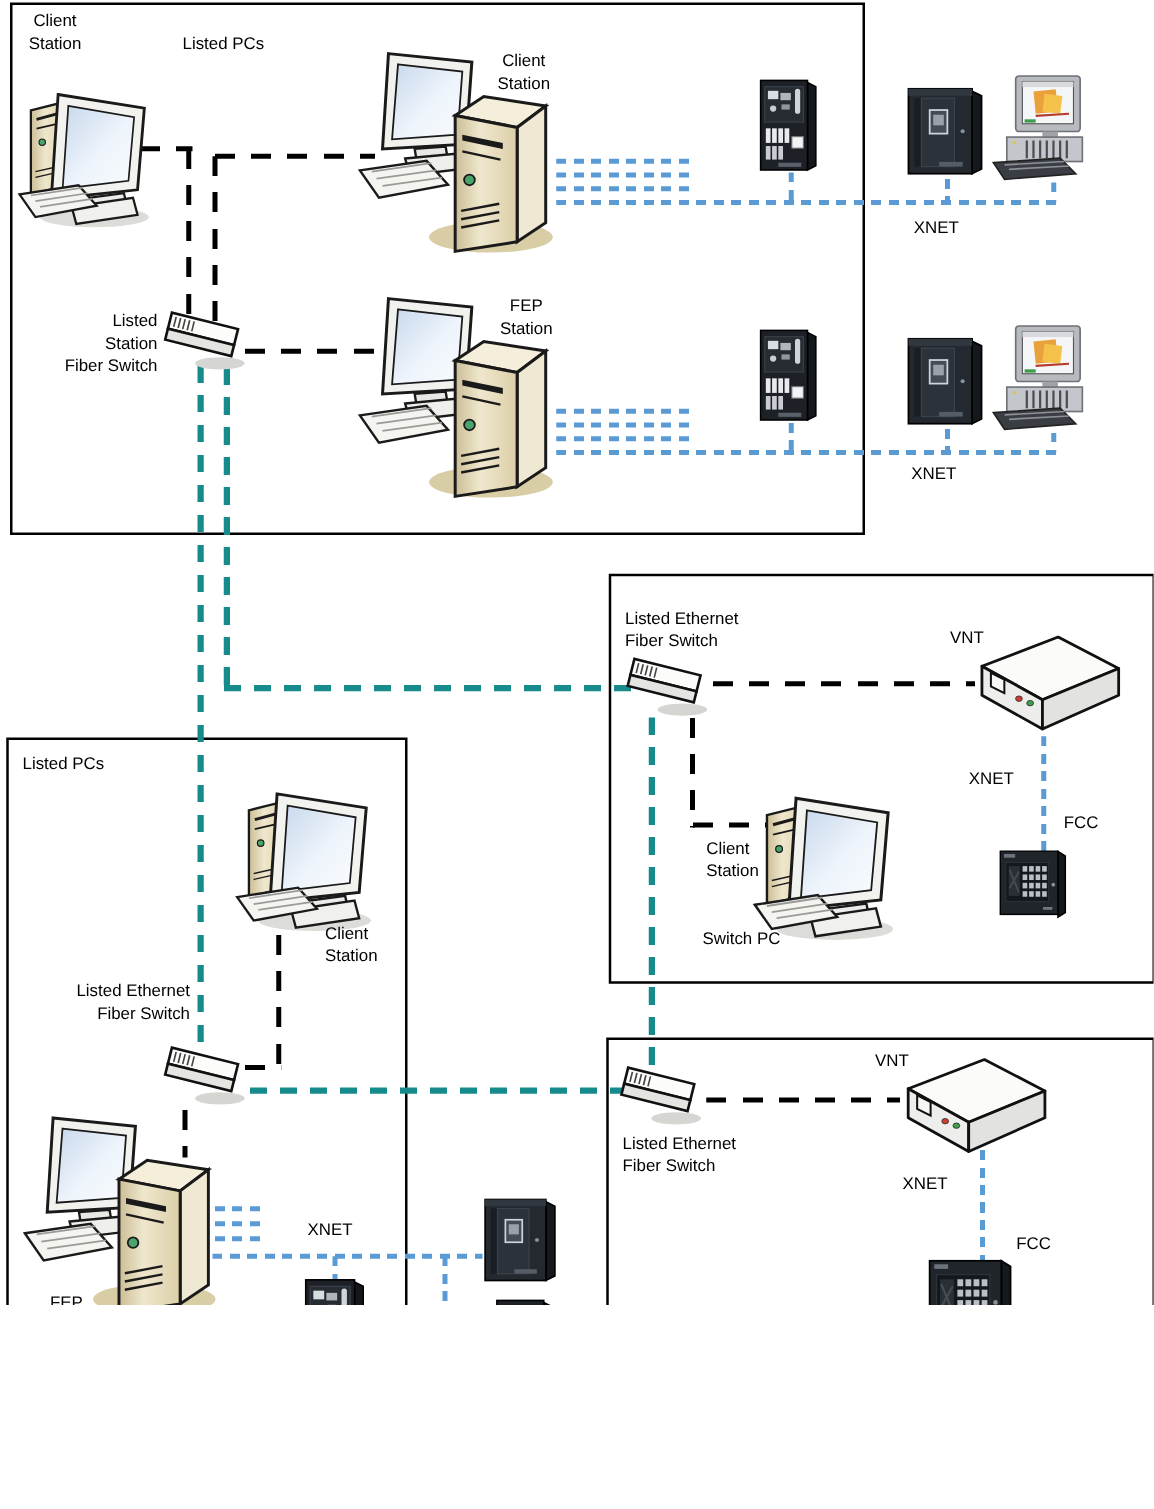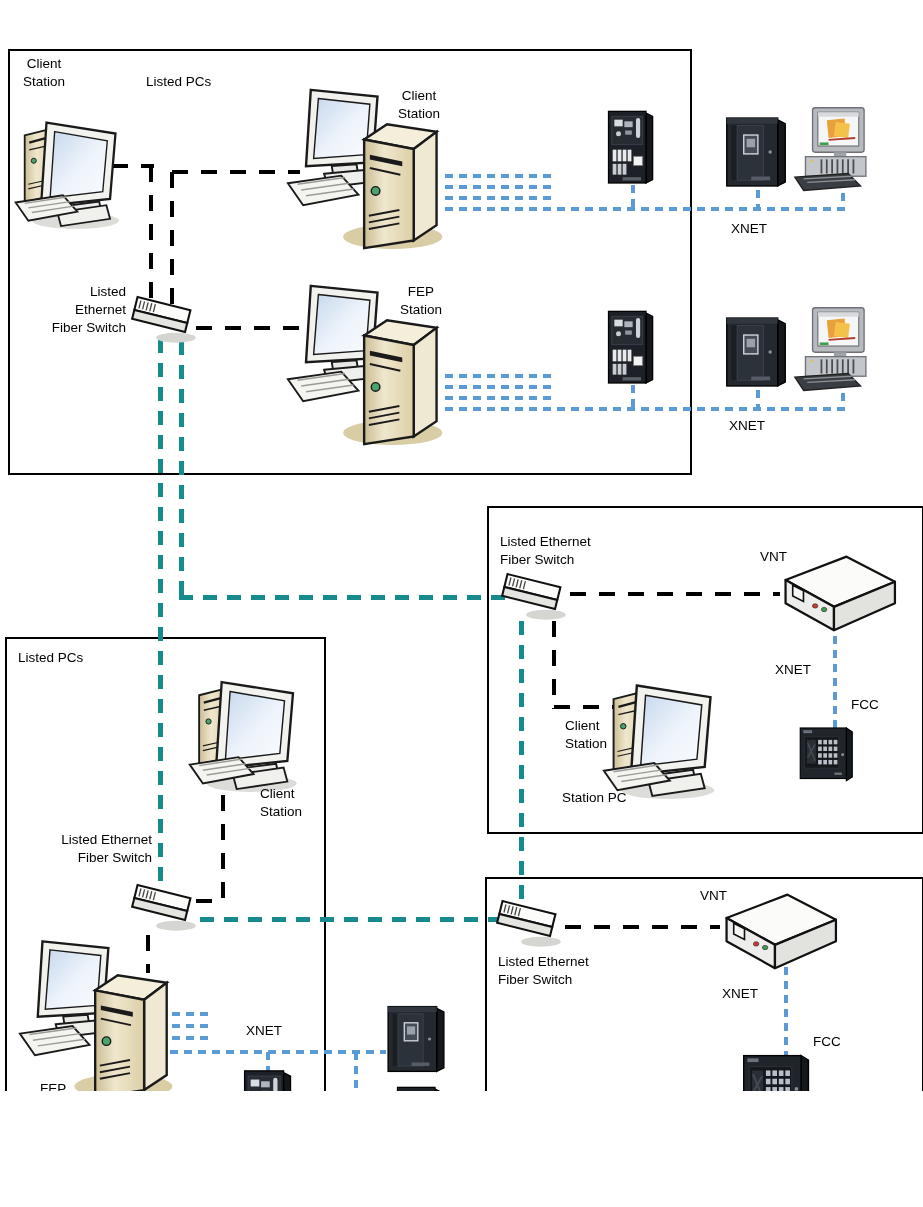--- a/index.html
+++ b/index.html
@@ -1,17 +1,17 @@
 <!DOCTYPE html>
 <html style="--teal: #178b8b; --blue: #5b9bd5; --line_black: #000000;"><head>
 <meta charset="utf-8">
 <style>
   html,body{margin:0;padding:0;background:#fff;}
   #stage{position:relative;width:923px;height:1044px;background:#fff;overflow:hidden;
-         font-family:"Liberation Sans",sans-serif;color:#000;margin-top:47px;}
+         font-family:"Liberation Sans",sans-serif;color:#000;}
   .gbox{position:absolute;border:2px solid #000;background:transparent;}
   .lbl{position:absolute;font-size:13.5px;line-height:1.32;color:#000;}
   .ctr{text-align:center;}
   .rt{text-align:right;}
   .dev{position:absolute;}
   
   .lh-black{position:absolute;height:4px;background:repeating-linear-gradient(90deg,#000 0 16px,transparent 16px 29px);}
   .lv-black{position:absolute;width:4px;background:repeating-linear-gradient(180deg,#000 0 16px,transparent 16px 29px);}
   .lh-teal{position:absolute;height:5px;background:repeating-linear-gradient(90deg,var(--teal,#178b8b) 0 14px,transparent 14px 24px);}
   .lv-teal{position:absolute;width:5px;background:repeating-linear-gradient(180deg,var(--teal,#178b8b) 0 14px,transparent 14px 24px);}
@@ -315,37 +315,37 @@
       <use href="#sym-vnt"></use>
     </svg>
   <svg class="dev" style="left:740px;top:1004px;width:74px;height:74px">
       <use href="#sym-fcc"></use>
     </svg>
 
   <div class="lbl ctr" style="left:12px;top:8px;width:64px">Client Station</div>
   <div class="lbl" style="left:146px;top:26px">Listed PCs</div>
   <div class="lbl ctr" style="left:388px;top:40px;width:62px">Client Station</div>
   <div class="lbl ctr" style="left:392px;top:236px;width:58px">FEP Station</div>
-  <div class="lbl rt" style="left:28px;top:236px;width:98px">
+  <div class="lbl rt" style="left:28px;top:248px;width:98px">
     <div>Listed</div>
-    <div>Ethernet</div>
+    <div>Station</div>
     <div>Fiber Switch</div>
   </div>
   <div class="lbl" style="left:731px;top:173px">XNET</div>
   <div class="lbl" style="left:729px;top:370px">XNET</div>
 
   <div class="lbl" style="left:500px;top:486px">
     <div>Listed Ethernet</div>
     <div>Fiber Switch</div>
   </div>
   <div class="lbl" style="left:760px;top:501px">VNT</div>
   <div class="lbl" style="left:775px;top:614px">XNET</div>
   <div class="lbl" style="left:851px;top:649px">FCC</div>
   <div class="lbl" style="left:565px;top:670px;width:56px">Client Station</div>
-  <div class="lbl" style="left:562px;top:742px">Station PC</div>
+  <div class="lbl" style="left:562px;top:742px">Switch PC</div>
 
   <div class="lbl" style="left:18px;top:602px">Listed PCs</div>
   <div class="lbl" style="left:260px;top:738px;width:52px">Client Station</div>
   <div class="lbl rt" style="left:30px;top:784px;width:122px">
     <div>Listed Ethernet</div>
     <div>Fiber Switch</div>
   </div>
   <div class="lbl" style="left:40px;top:1033px;width:60px">FEP Station</div>
   <div class="lbl" style="left:246px;top:975px">XNET</div>
 

